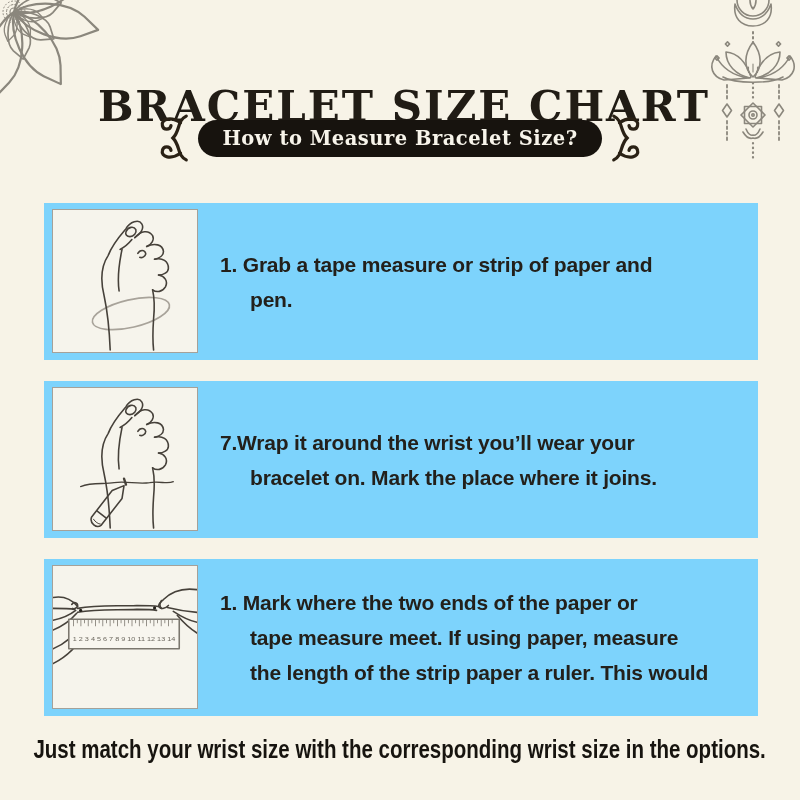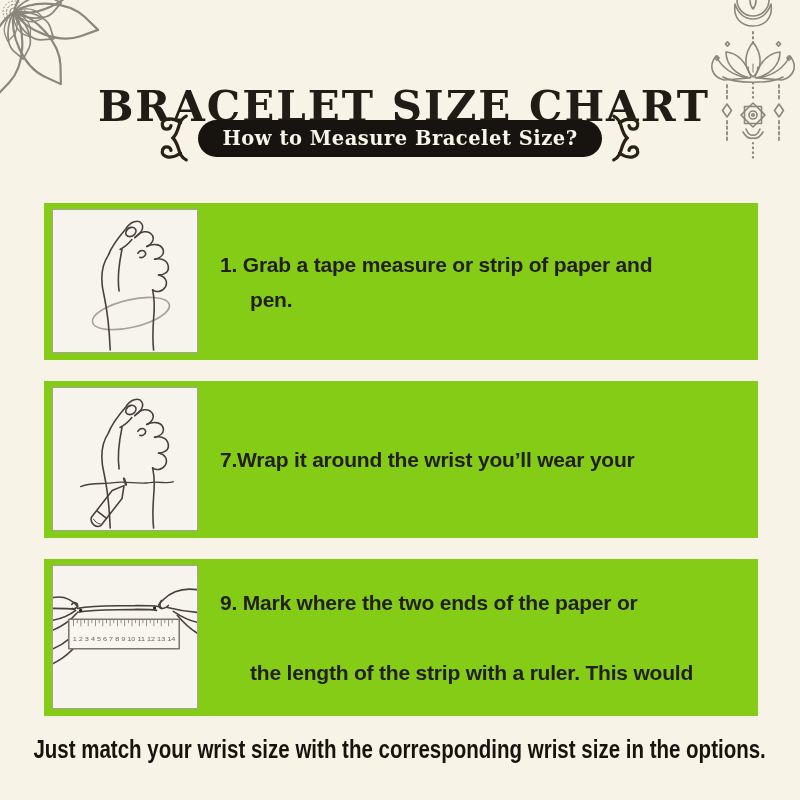--- a/index.html
+++ b/index.html
@@ -31,21 +31,21 @@
     font-family:"DejaVu Serif","Liberation Serif",serif;
     font-weight:700;font-size:19.5px;letter-spacing:0.5px;
     white-space:nowrap;
   }
   .flourish{width:40px;height:50px;}
   .flourish.mirror{transform:scaleX(-1);}
 
   
   .step-row{
     position:absolute;left:44px;width:714px;height:157px;
-    background:#84cc16;display:flex;align-items:center;
+    background:#7dd3fc;display:flex;align-items:center;
   }
   #step-1{top:203px;} #step-2{top:381px;} #step-3{top:559px;}
   .illus-box{
     position:absolute;left:8px;top:6px;width:146px;height:144px;
     background:#f6f4ec;border:1px solid #a5a199;box-sizing:border-box;
   }
   .illus-box svg{width:100%;height:100%;}
   .step-text{
     margin:0 8px 0 176px;
     font-size:21px;line-height:35px;font-weight:700;
@@ -202,20 +202,21 @@
           <path d="M72 90 L74 96" stroke-width="2.4"></path>
 
           <path d="M39 129 L60 102 L72 97 L70 110 L49 137 C44 141 37 135 39 129 Z"></path>
           <path d="M44.5 122.5 L54 130"></path>
           <path d="M41 131 C43 134 46 136 48 136" stroke-width="1"></path>
         </g>
       </svg>
     </div>
     <p class="step-text">
       <span>7.Wrap it around the wrist you’ll wear your</span><br>
+      <span>bracelet on. Mark the place where it joins.</span>
     </p>
   </section>
 
   <section class="step-row" id="step-3">
     <div class="illus-box">
       <svg viewBox="0 0 146 140">
         <g class="ink" stroke-width="1.3">
 
           <path d="M25 41 C45 37 65 39 85 38 C95 38 101 38 107 39"></path>
           <path d="M25 45 C45 41 65 43 85 42 C95 42 100 42 105 43"></path>
@@ -237,23 +238,23 @@
           <path d="M146 66 C138 61 131 54 126 48"></path>
 
           <rect x="16" y="52" width="112" height="30" fill="#f8f6ef" stroke="#7b776e"></rect>
           <line x1="20.5" y1="55.5" x2="124" y2="55.5" stroke="#7b776e" stroke-width="7" stroke-dasharray="0.8 6.6" stroke-linecap="butt"></line>
           <line x1="24.2" y1="54" x2="124" y2="54" stroke="#7b776e" stroke-width="4" stroke-dasharray="0.8 6.6" stroke-linecap="butt"></line>
           <text x="20" y="74" font-size="6" fill="#6b675e" stroke="none" font-family="Liberation Sans, sans-serif" textLength="104" lengthAdjust="spacingAndGlyphs">1 2 3 4 5 6 7 8 9 10 11 12 13 14</text>
         </g>
       </svg>
     </div>
     <p class="step-text">
-      <span>9. Mark where the two ends of the paper or</span><br>
-      <br>
-      <span>the length of the strip with a ruler. This would</span><br>
+      <span>1. Mark where the two ends of the paper or</span><br>
+      <span>tape measure meet. If using paper, measure</span><br>
+      <span>the length of the strip paper a ruler. This would</span><br>
     </p>
   </section>
 
   <div class="footer">
     <p>Just match your wrist size with the corresponding wrist size in the options.</p>
   </div>
 
 </div>
 
 </body></html>

